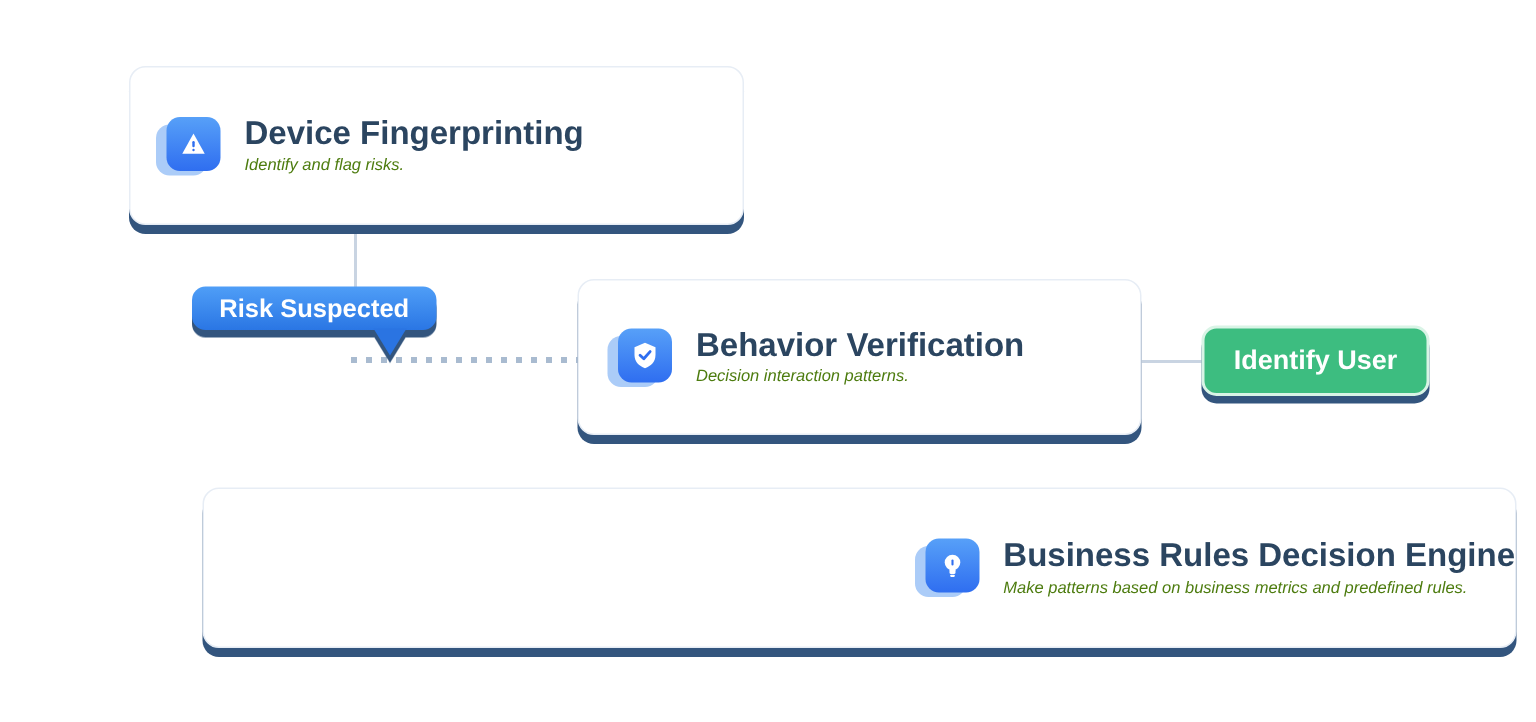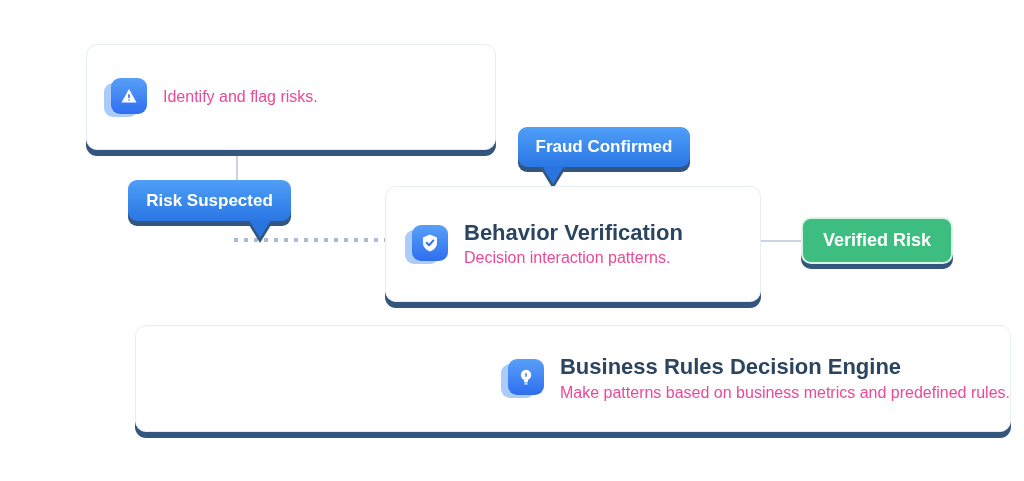--- a/index.html
+++ b/index.html
@@ -17,28 +17,28 @@
     position:absolute;
     background:#ffffff;
     border:1px solid #e7edf5;
     border-radius:11px;
     box-shadow:0 6px 0 #33557e;
     display:flex;align-items:center;
     box-sizing:border-box;
   }
   .card .content{display:flex;align-items:center;gap:16px;}
   .card-device{left:86px;top:44px;width:410px;height:106px;padding-left:22px;}
-  .card-behavior{left:385px;top:186px;width:376px;height:116px;padding-left:24px;}
+  .card-behavior{left:385px;top:186px;width:376px;height:104px;padding-left:24px;}
   .card-business{left:135px;top:325px;width:876px;height:107px;justify-content:flex-end;}
   .titles{display:flex;flex-direction:column;gap:2px;}
   .node-title{
     font-size:22px;font-weight:700;color:#2b4560;line-height:1.2;
   }
   .node-subtitle{
-    font-size:16px;color:#ec4899;line-height:1.25;
+    font-size:11px;color:#4d7c0f;line-height:1.25;font-style:italic;
   }
   
   .node-icon{position:relative;width:38px;height:38px;flex:0 0 38px;}
   .node-icon .back{
     position:absolute;left:-5px;top:5px;width:34px;height:34px;
     background:#abccf8;border-radius:9px;
   }
   .node-icon .front{
     position:absolute;left:2px;top:0;width:36px;height:36px;
     background:linear-gradient(180deg,#57a0f8 0%,#2f6ef0 100%);
@@ -55,21 +55,21 @@
     filter:drop-shadow(0 5px 0 #33557e);
     box-sizing:border-box;
   }
   .bubble::after{
     content:"";position:absolute;bottom:-17px;width:0;height:0;
     border:11px solid transparent;border-bottom:none;
     border-top:18px solid #2a74e2;
   }
   .bubble-fraud{left:518px;top:127px;width:172px;height:40px;}
   .bubble-fraud::after{left:24px;}
-  .bubble-risk{left:128px;top:180px;width:163px;height:41px;text-align:center;}
+  .bubble-risk{left:128px;top:191px;width:163px;height:29px;text-align:center;}
   .bubble-risk::after{right:20px;}
   
   .badge{
     position:absolute;left:801px;top:217px;width:152px;height:47px;
     background:#3dbd80;
     border:2px solid #d9f4e6;
     border-radius:10px;
     box-shadow:0 5px 0 #33557e;
     color:#ffffff;font-weight:700;font-size:18px;
     display:flex;align-items:center;justify-content:center;
@@ -93,28 +93,26 @@
         <div class="back"></div>
         <div class="front">
           <svg width="20" height="20" viewBox="0 0 20 20">
             <path d="M10 3 L17.5 16.5 H2.5 Z" fill="#ffffff"></path>
             <rect x="9.2" y="8" width="1.6" height="4.2" rx="0.8" fill="#2f6ef0"></rect>
             <rect x="9.2" y="13.2" width="1.6" height="1.6" rx="0.8" fill="#2f6ef0"></rect>
           </svg>
         </div>
       </div>
       <div class="titles">
+        <div class="node-title">Device Fingerprinting</div>
         <div class="node-subtitle">Identify and flag risks.</div>
       </div>
     </div>
   </div>
 
-  <div class="bubble bubble-fraud">
-    <span>Fraud Confirmed</span>
-  </div>
 
   <div class="bubble bubble-risk">
     <span>Risk Suspected</span>
   </div>
 
   <div class="card card-behavior">
     <div class="content">
       <div class="node-icon">
         <div class="back"></div>
         <div class="front">
@@ -125,21 +123,21 @@
         </div>
       </div>
       <div class="titles">
         <div class="node-title">Behavior Verification</div>
         <div class="node-subtitle">Decision interaction patterns.</div>
       </div>
     </div>
   </div>
 
   <div class="badge">
-    <span>Verified Risk</span>
+    <span>Identify User</span>
   </div>
 
   <div class="card card-business">
     <div class="content">
       <div class="node-icon">
         <div class="back"></div>
         <div class="front">
           <svg width="20" height="20" viewBox="0 0 20 20">
             <circle cx="10" cy="8" r="5.2" fill="#ffffff"></circle>
             <rect x="8" y="12.2" width="4" height="3.4" rx="1" fill="#ffffff"></rect>

